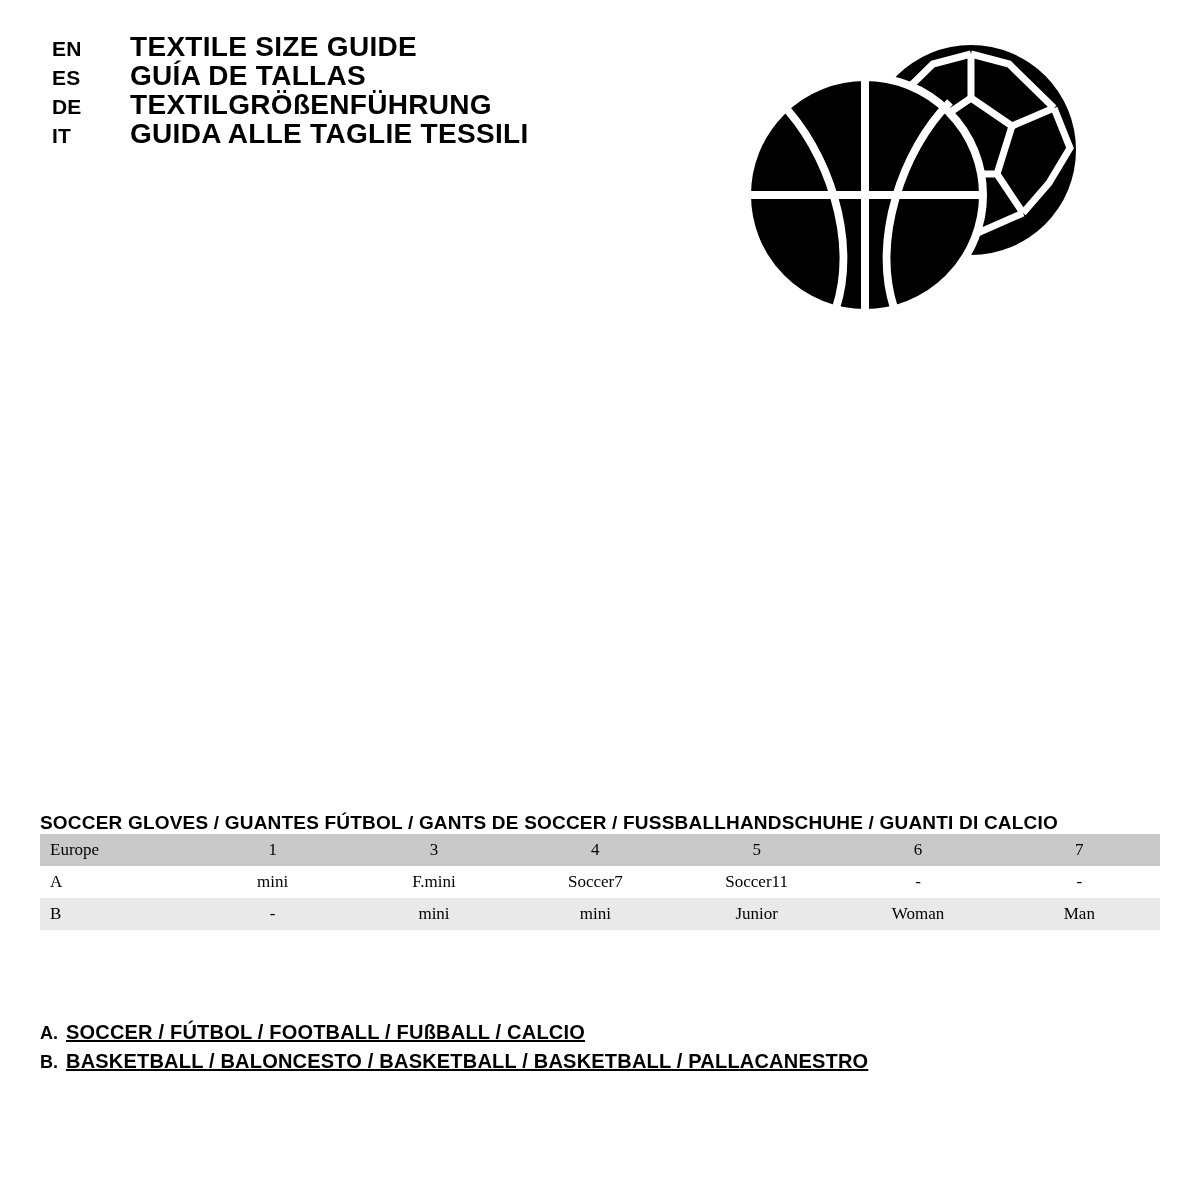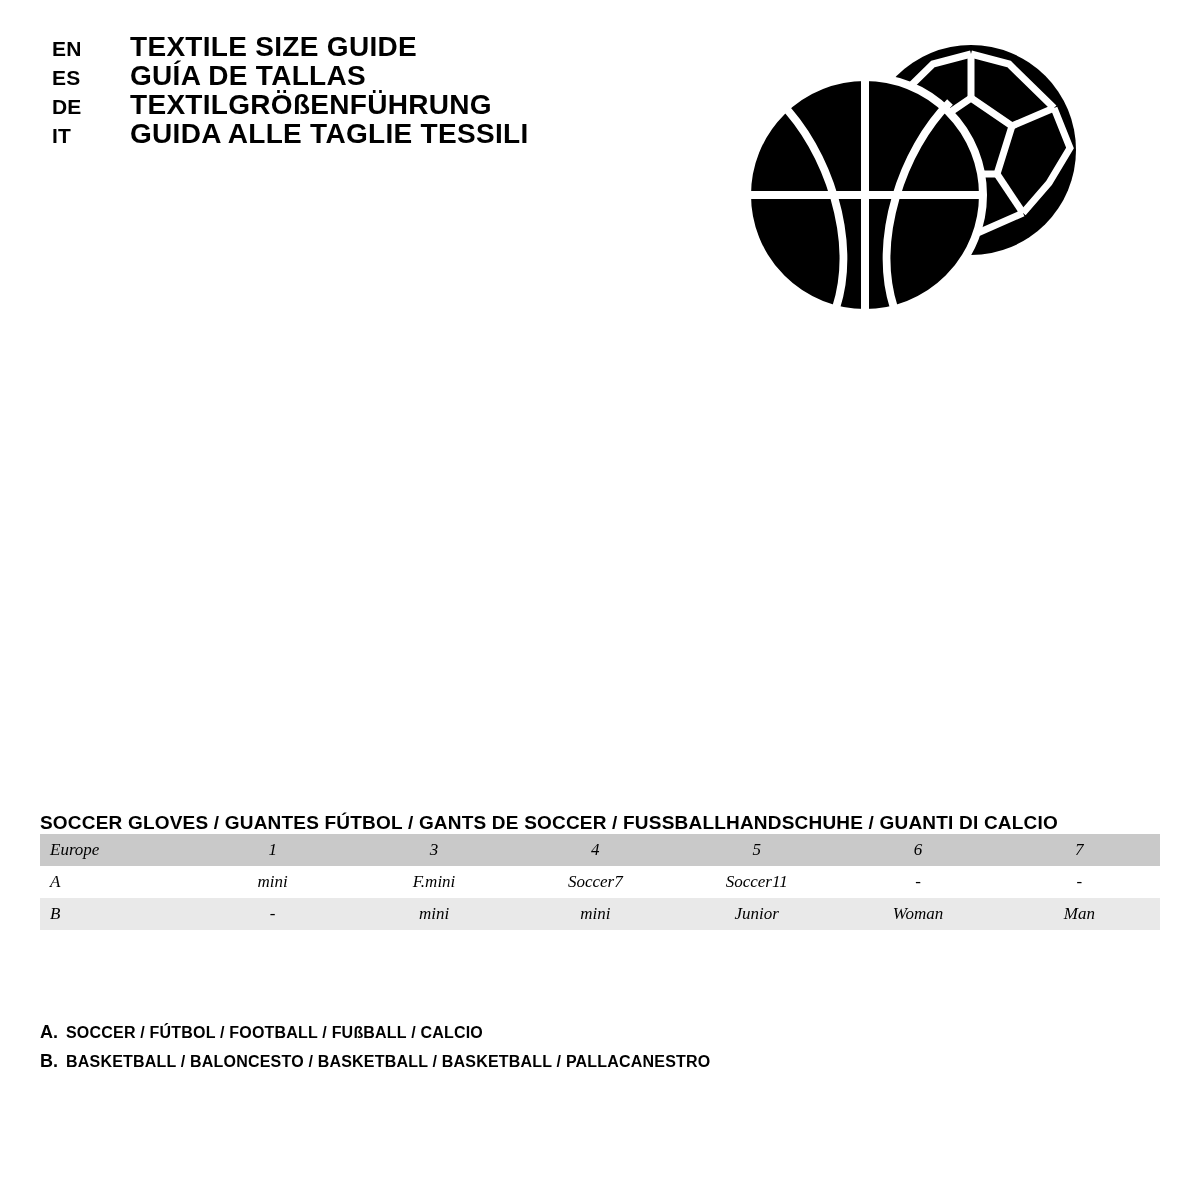--- a/index.html
+++ b/index.html
@@ -76,21 +76,20 @@
     table-layout: fixed;
   }
   table.size-table td,
   table.size-table th {
     font-size: 17px;
     font-weight: 400;
     text-align: center;
     padding: 6px 0;
     height: 32px;
     font-family: "Liberation Serif", serif;
-    font-style: italic;
   }
   table.size-table thead tr { background: #c9c9c9; }
   table.size-table thead th:first-child,
   table.size-table tbody td:first-child {
     text-align: left;
     padding-left: 10px;
     width: 152px;
   }
   table.size-table tbody tr.row-a { background: #ffffff; }
   table.size-table tbody tr.row-b { background: #e9e9e9; }
@@ -108,25 +107,26 @@
     height: 29px;
   }
   .legend-key {
     width: 26px;
     flex: 0 0 26px;
     font-size: 18px;
     font-weight: 700;
     line-height: 29px;
   }
   .legend-text {
-    font-size: 16px;
+    font-size: 20px;
     font-weight: 700;
     letter-spacing: 0.2px;
     line-height: 29px;
     white-space: nowrap;
+    text-decoration: underline;
   }
 </style>
 </head>
 <body>
 
 <div class="lang-block">
   <div class="lang-row">
     <span class="lang-code">EN</span>
     <span class="lang-text">TEXTILE SIZE GUIDE</span>
   </div>

